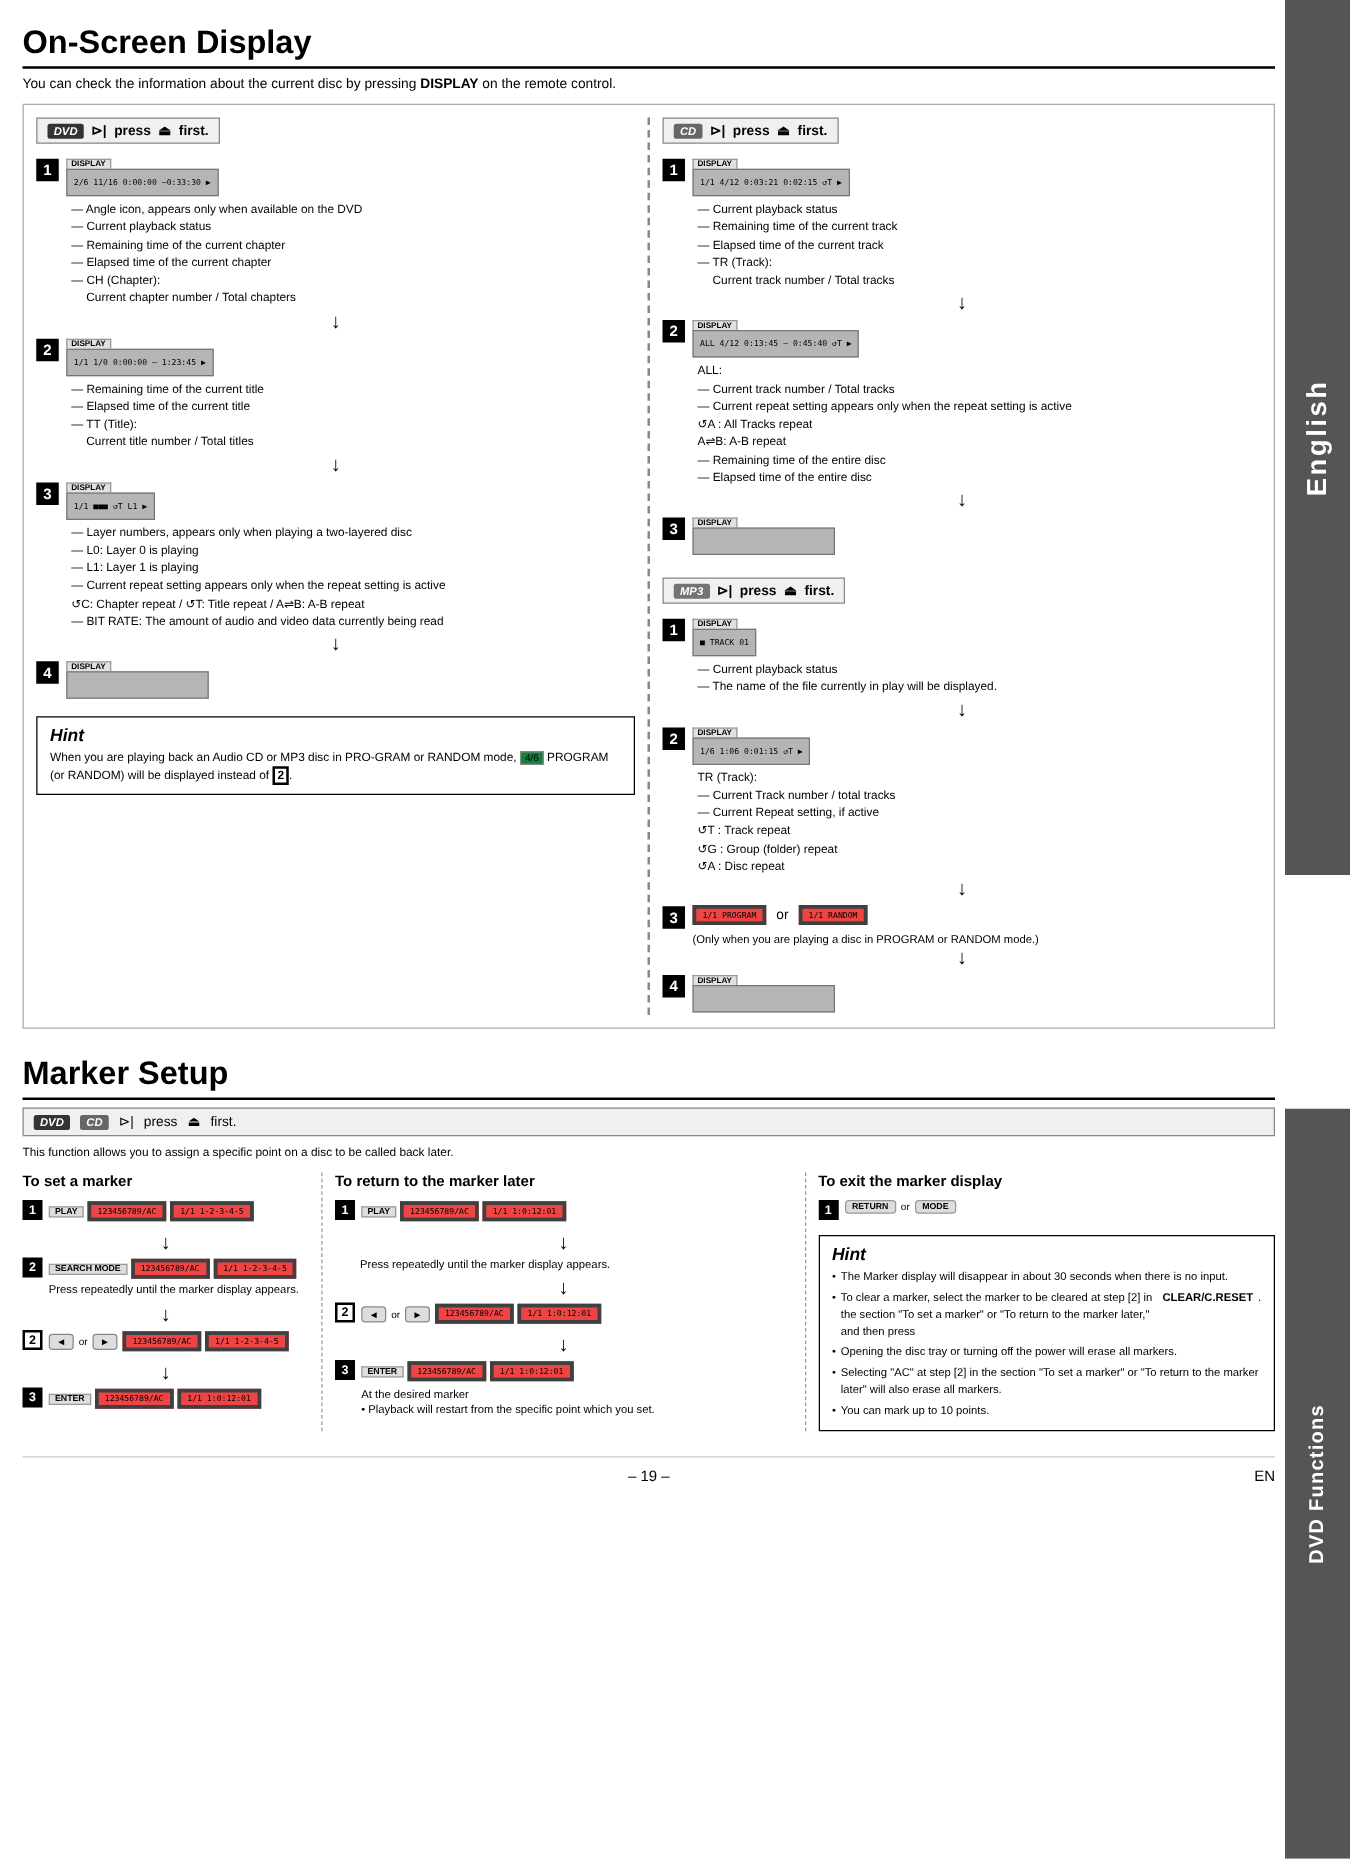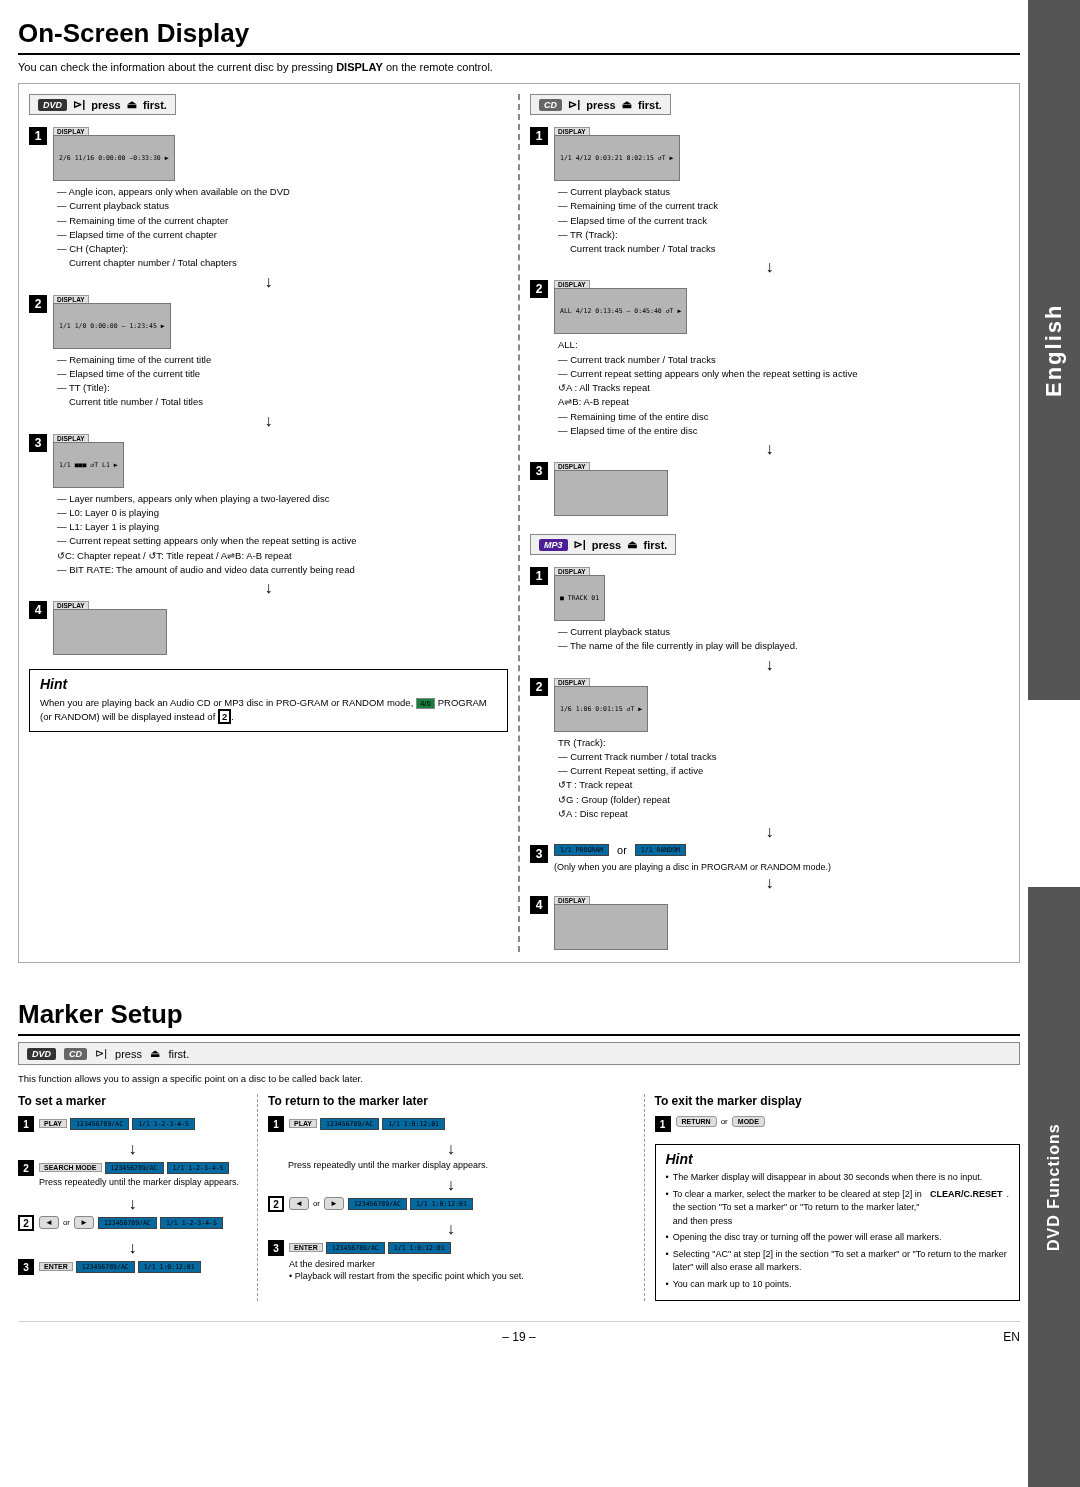--- a/index.html
+++ b/index.html
@@ -78,21 +78,21 @@
       font-size: 11px;
       margin-bottom: 10px;
     }
 
     .section-subtitle strong {
       font-weight: bold;
     }
 
     
     .osd-section {
-      margin-bottom: 36px;
+      margin-bottom: 20px;
     }
 
     
     .press-first-bar {
       display: flex;
       align-items: center;
       gap: 6px;
       background: #f0f0f0;
       border: 1px solid #888;
       padding: 3px 8px;
@@ -109,21 +109,21 @@
       font-weight: bold;
       padding: 1px 5px;
       border-radius: 2px;
       font-style: italic;
     }
 
     .disc-badge.cd {
       background: #666;
     }
     .disc-badge.mp3 {
-      background: #4c1d95;
+      background: #737373;
     }
 
     .step-row {
       display: flex;
       align-items: flex-start;
       gap: 6px;
     }
 
     .step-num {
       width: 18px;
@@ -235,22 +235,22 @@
       padding: 0 10px;
       border-right: 1px dashed #999;
     }
 
     .marker-right-col {
       flex: 1;
       padding-left: 10px;
     }
 
     .small-screen {
-      background: #0369a1;
-      border: 1px solid #404040;
+      background: #ef4444;
+      border: 3px solid #404040;
       padding: 1px 5px;
       font-size: 6.5px;
       font-family: monospace;
       white-space: nowrap;
       display: inline-block;
       margin: 1px 0;
     }
 
     .step-marker-row {
       display: flex;
@@ -329,21 +329,21 @@
       font-size: 6.5px;
       font-weight: bold;
       background: #e0e0e0;
       border: 1px solid #999;
       border-bottom: none;
       padding: 0 3px;
     }
     .screen-stack-body {
       background: #b5b5b5;
       border: 1px solid #777;
-      padding: 18px 5px;
+      padding: 6px 5px;
       font-size: 6.5px;
       font-family: monospace;
       white-space: nowrap;
     }
 
   </style>
 </head>
 <body>
 
 <div class="page-container">

